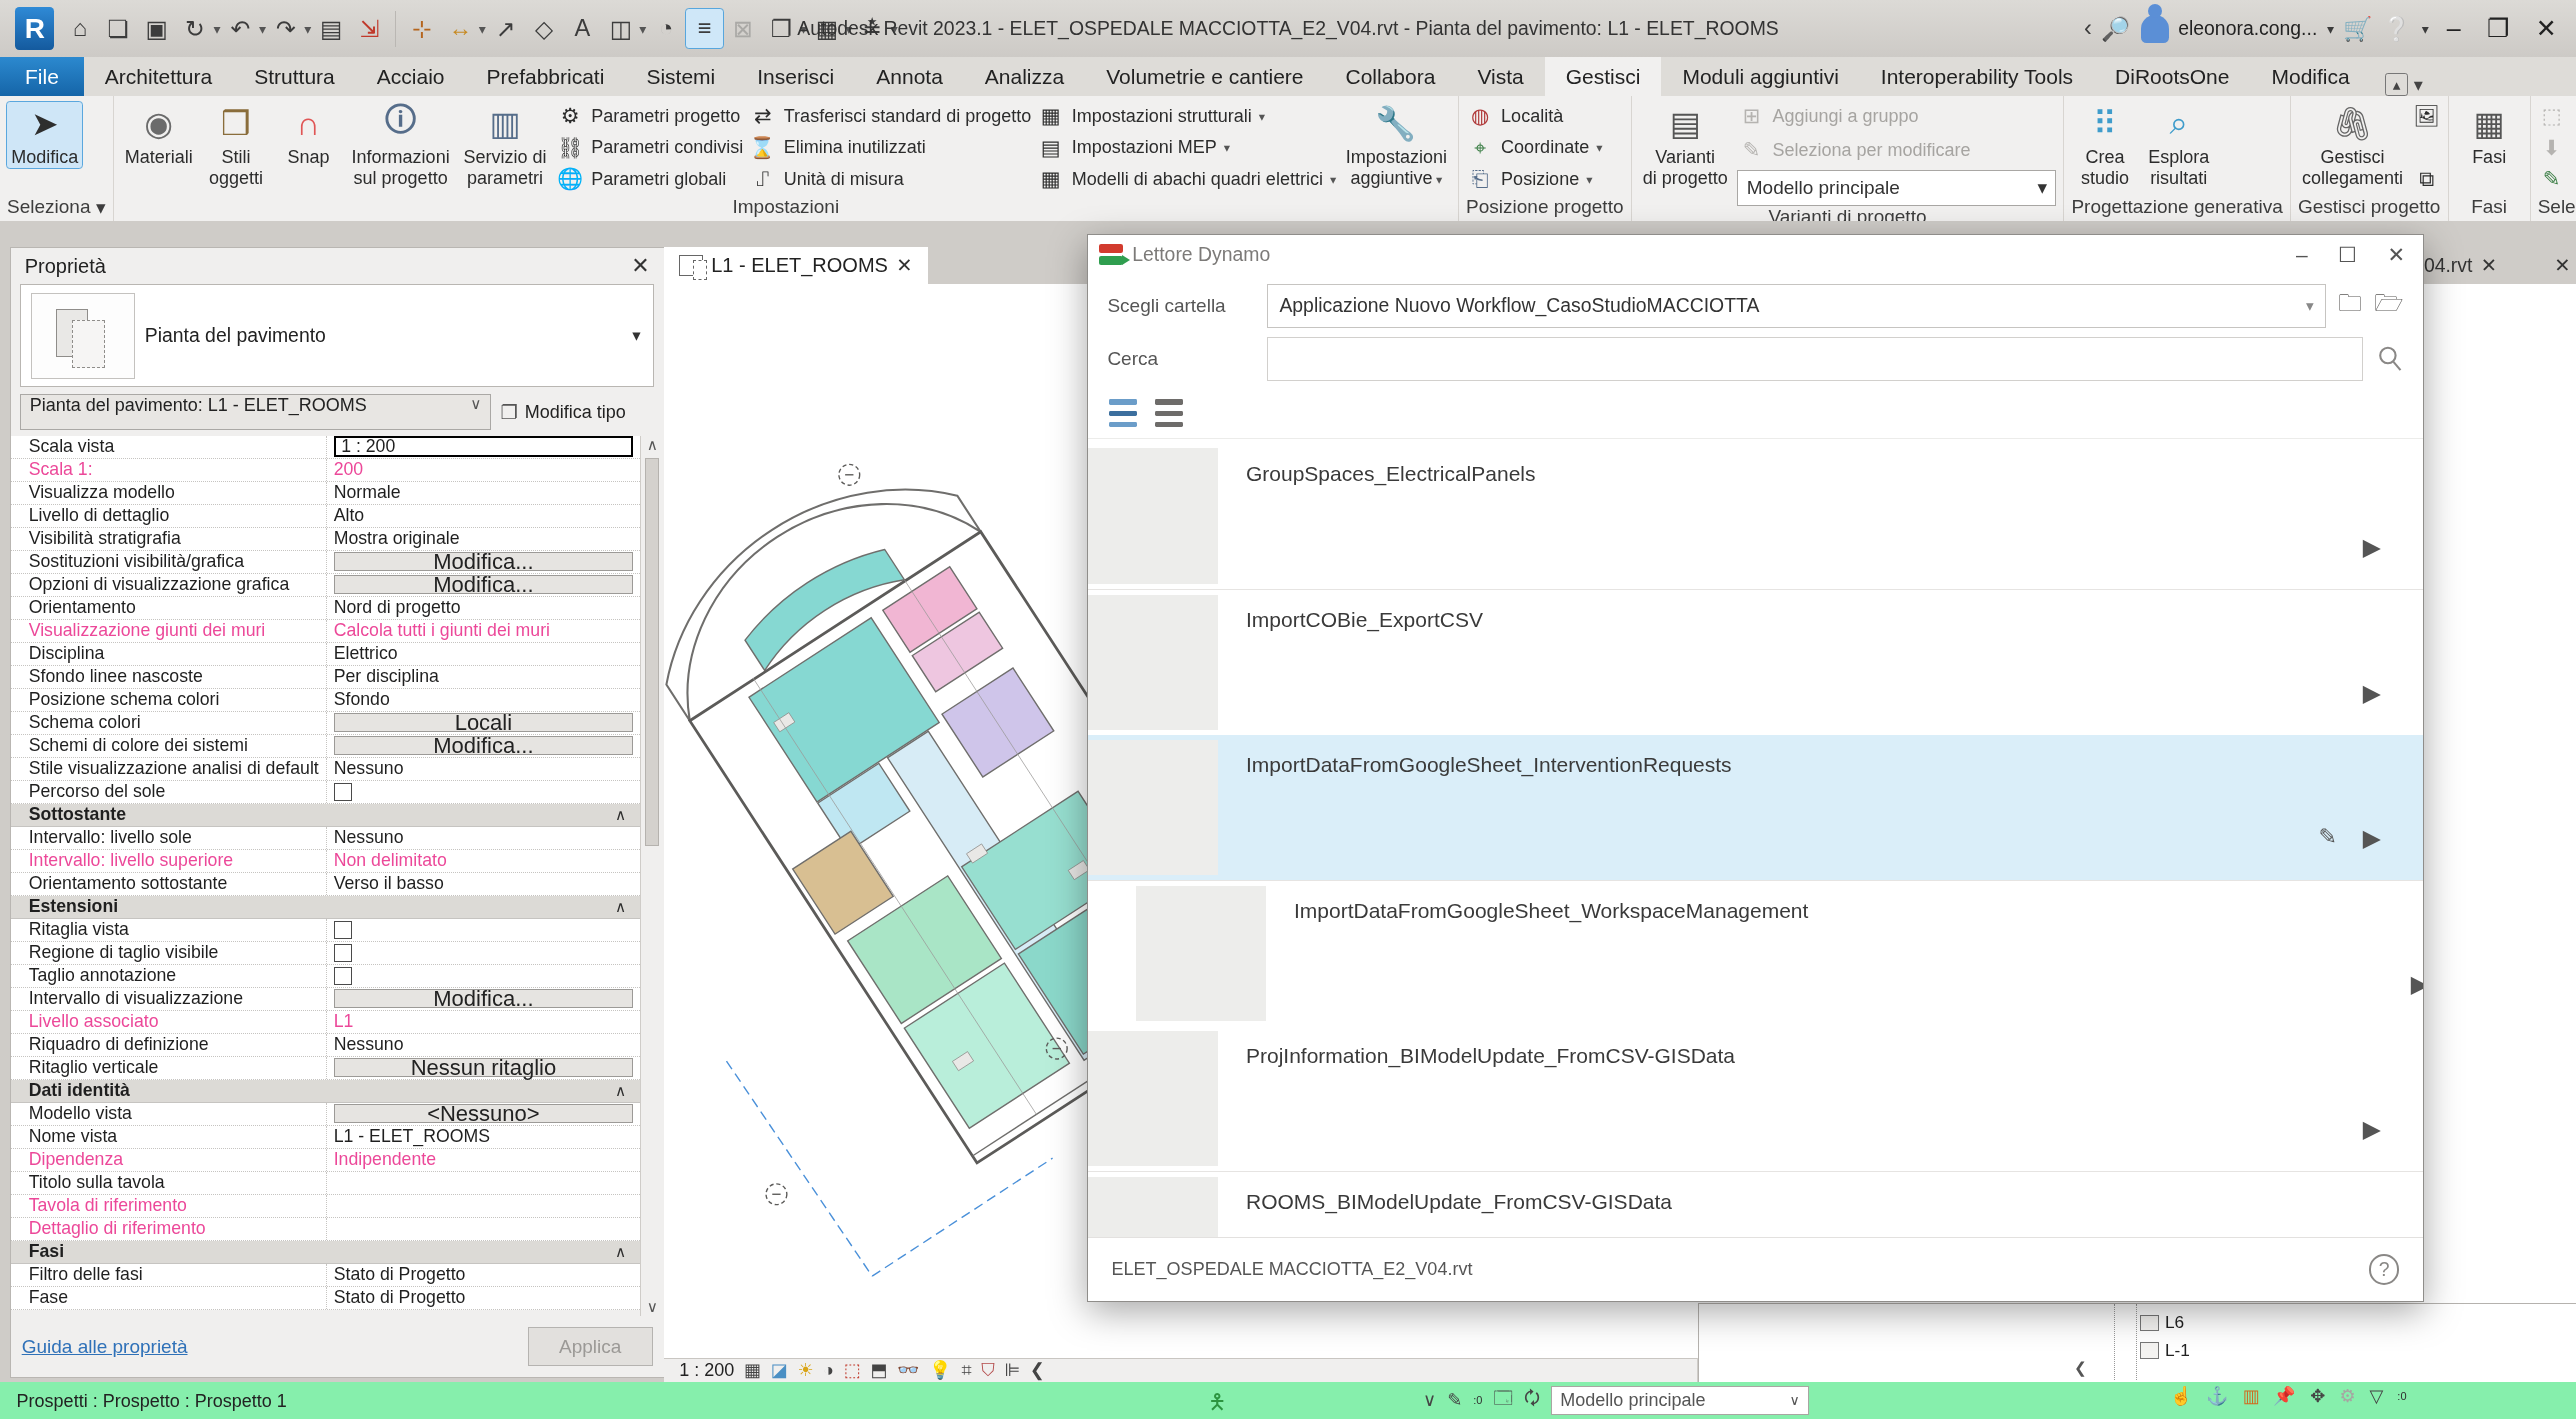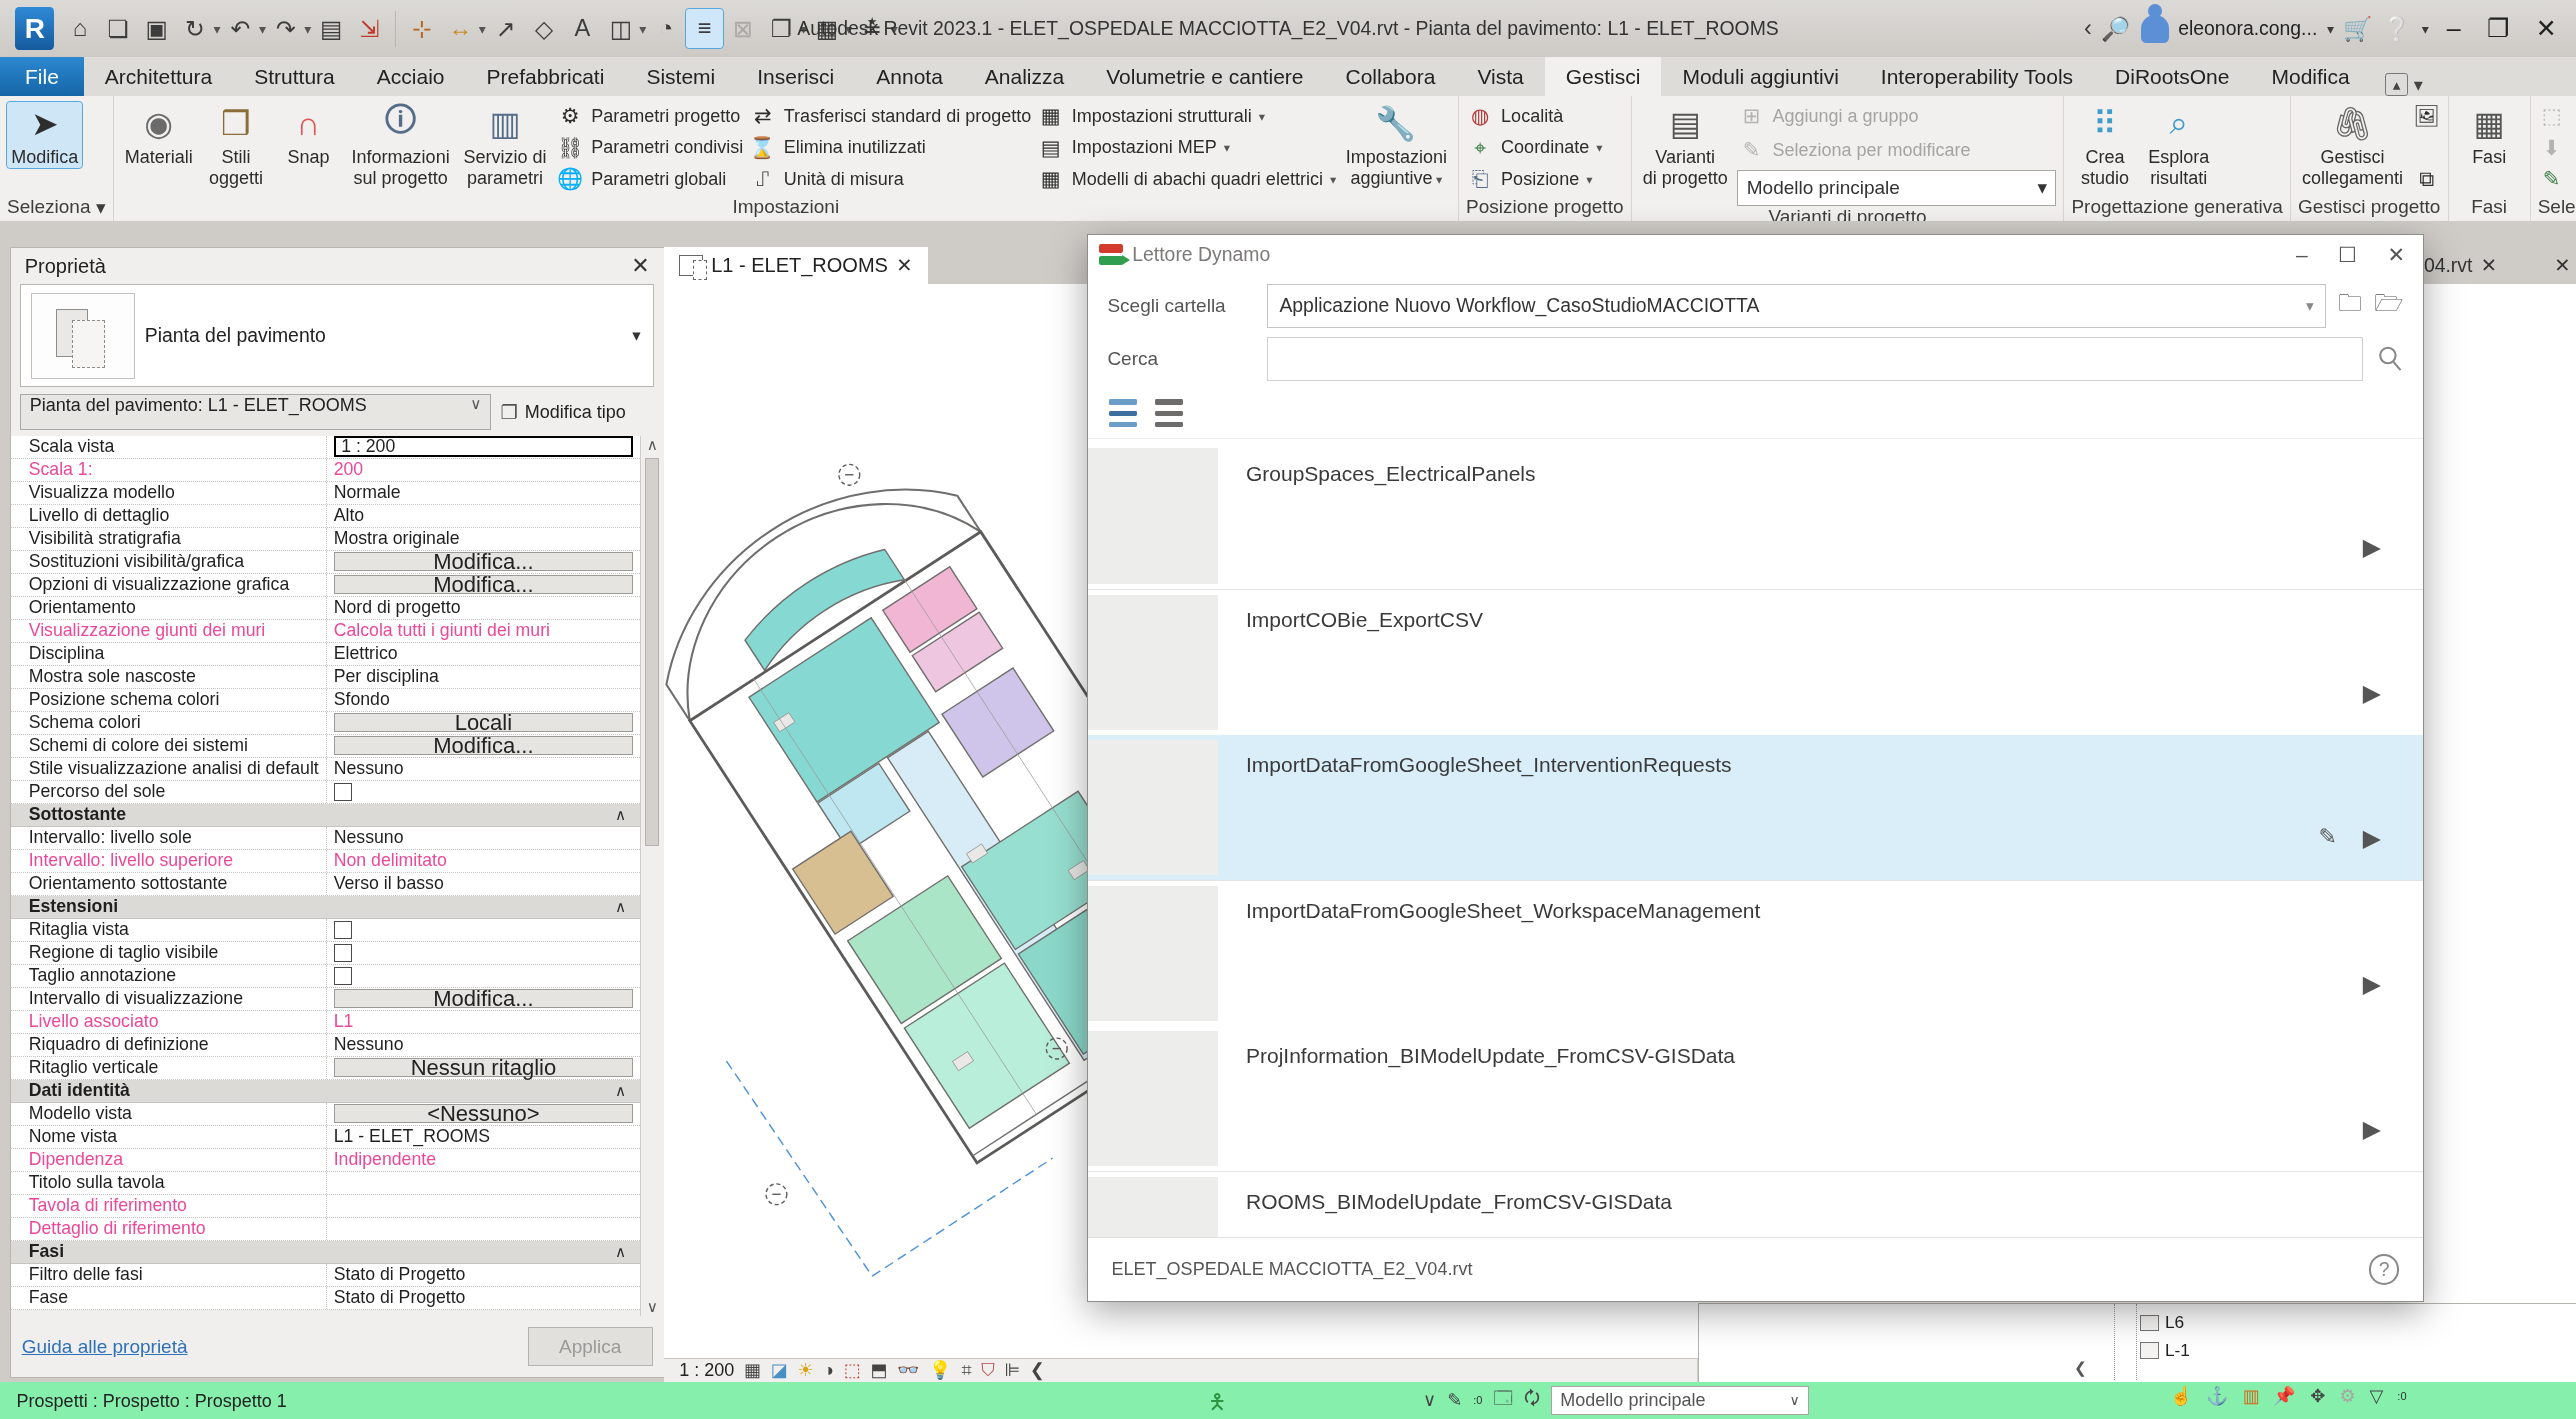--- a/index.html
+++ b/index.html
@@ -489,21 +489,21 @@
           </div>
           <div class="prow lm vm">
             <div class="plabel">Visualizzazione giunti dei muri</div>
             <div class="pvalue">Calcola tutti i giunti dei muri</div>
           </div>
           <div class="prow">
             <div class="plabel">Disciplina</div>
             <div class="pvalue">Elettrico</div>
           </div>
           <div class="prow">
-            <div class="plabel">Mostra sole nascoste</div>
+            <div class="plabel">Sfondo linee nascoste</div>
             <div class="pvalue">Per disciplina</div>
           </div>
           <div class="prow">
             <div class="plabel">Posizione schema colori</div>
             <div class="pvalue">Sfondo</div>
           </div>
           <div class="prow">
             <div class="plabel">Schema colori</div>
             <div class="pvalue">
               <div class="pbtn">Locali</div>
@@ -797,21 +797,21 @@
           <div class="gut"></div>
           <div class="nm">ImportCOBie_ExportCSV</div>
           <span class="play">▶</span>
         </div>
         <div class="srow sel" style="top: 296px;">
           <div class="gut"></div>
           <div class="nm">ImportDataFromGoogleSheet_InterventionRequests</div>
           <span class="edit">✎</span>
           <span class="play">▶</span>
         </div>
-        <div class="srow" style="top: 442px;">
+        <div class="srow" style="top: 442px; margin-left: 48px;">
           <div class="gut"></div>
           <div class="nm">ImportDataFromGoogleSheet_WorkspaceManagement</div>
           <span class="play">▶</span>
         </div>
         <div class="srow" style="top: 587px;">
           <div class="gut"></div>
           <div class="nm">ProjInformation_BIModelUpdate_FromCSV-GISData</div>
           <span class="play">▶</span>
         </div>
         <div class="srow" style="top: 733px;">

